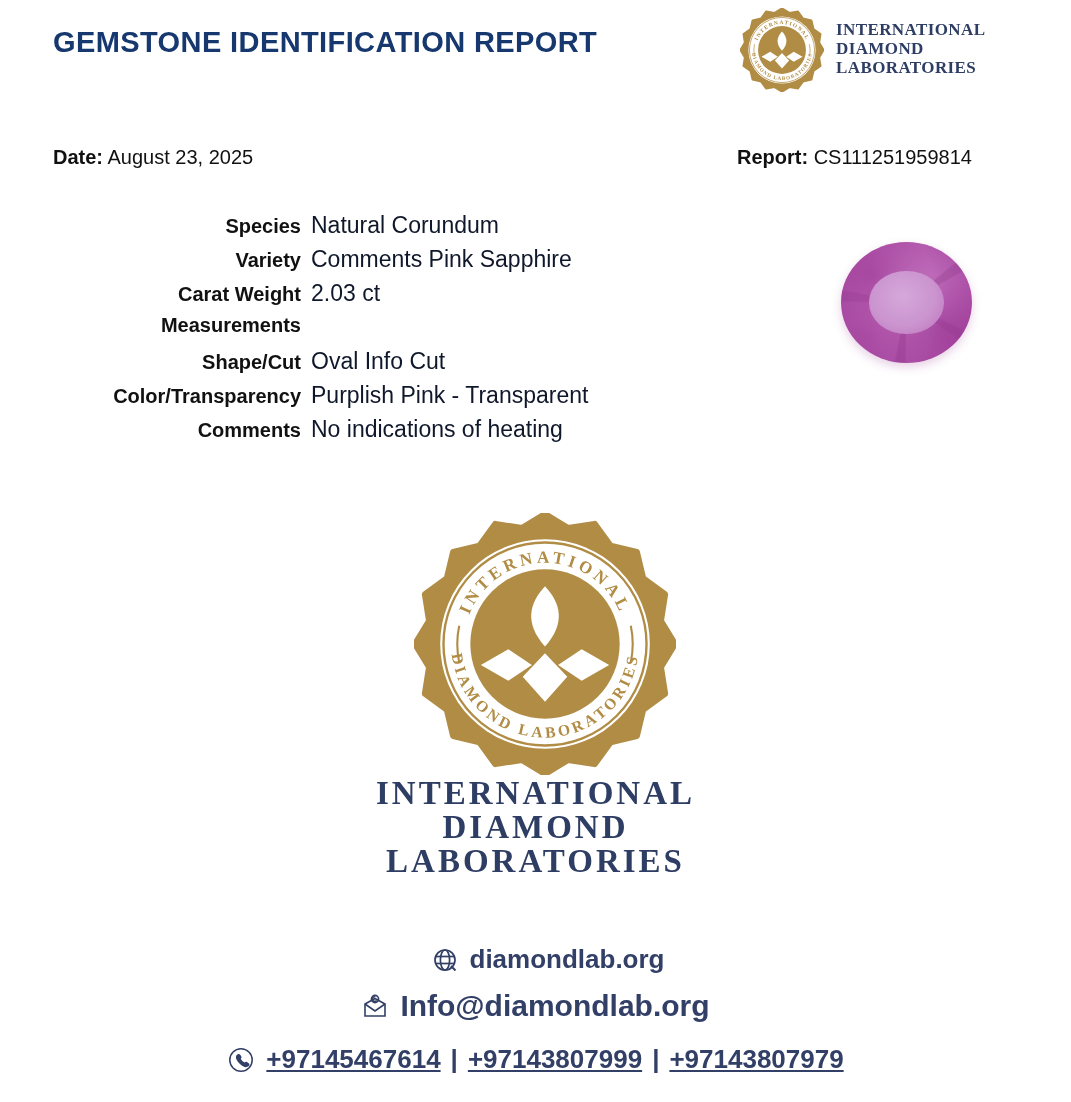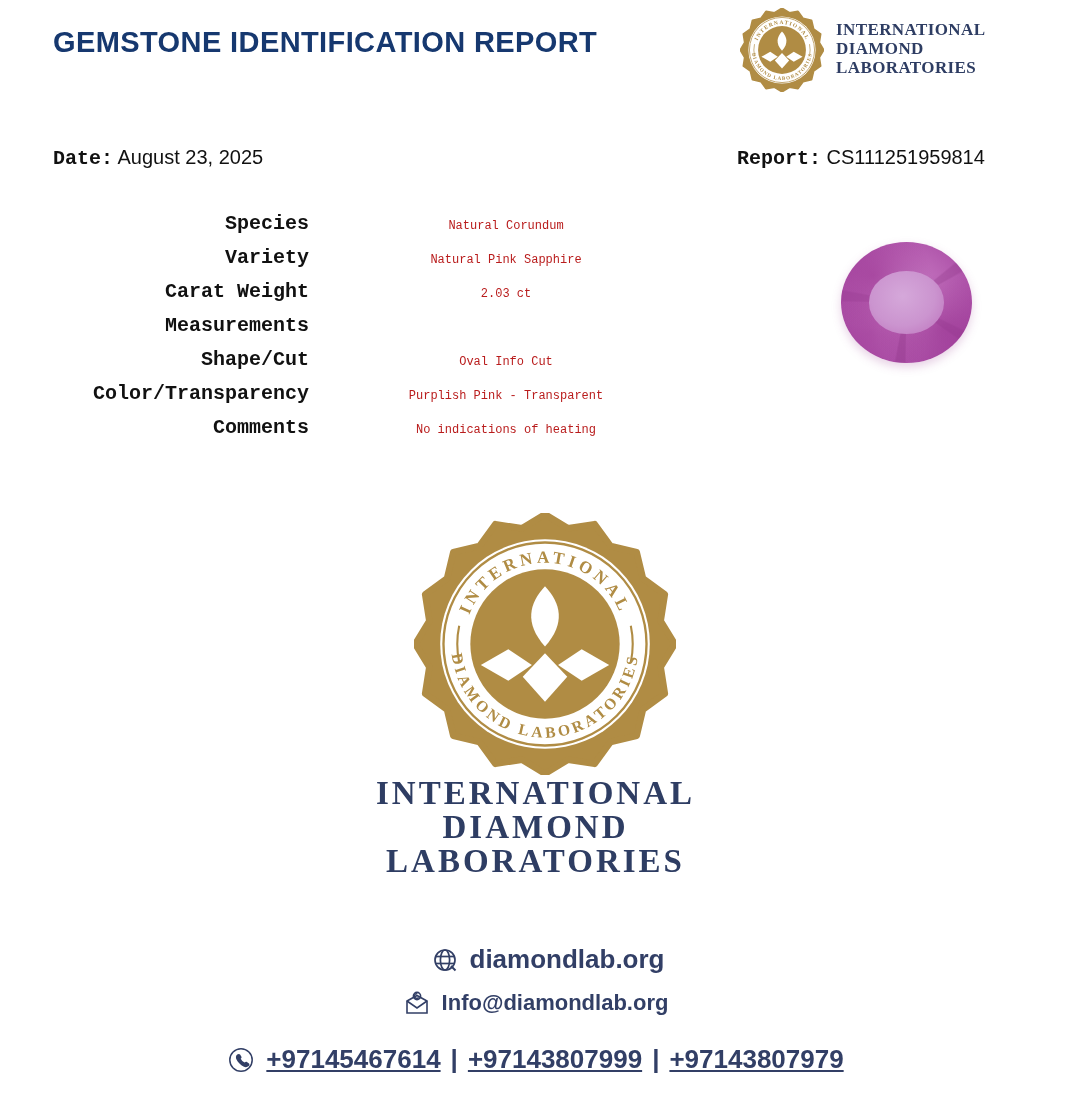--- a/index.html
+++ b/index.html
@@ -16,28 +16,28 @@
 
   .page-title{position:absolute;left:53px;top:26px;font-size:29px;font-weight:bold;
     color:var(--title-blue);letter-spacing:.4px;white-space:nowrap;}
 
   .header-logo{position:absolute;left:740px;top:8px;display:flex;align-items:flex-start;}
   .seal-small{width:84px;height:84px;flex:0 0 auto;}
   .brand-lines{margin-left:12px;margin-top:12px;font-family:"Liberation Serif",serif;
     font-size:17px;line-height:19px;letter-spacing:.4px;color:var(--brand-navy);font-weight:600;}
 
   .meta-line{position:absolute;top:146px;font-size:20px;color:#111;white-space:nowrap;}
-  .meta-line .lbl{font-weight:bold;font-family:Liberation Mono, monospace;}
+  .meta-line .lbl{font-weight:bold;}
   .date-line{left:53px;}
   .report-line{left:737px;text-align:center;}
 
-  .props{position:absolute;left:53px;top:212px;width:640px;font-family:Liberation Mono, monospace;}
+  .props{position:absolute;left:45px;top:212px;width:640px;}
   .prop-row{display:grid;grid-template-columns:256px 1fr;column-gap:10px;height:34px;align-items:baseline;}
   .prop-label{font-weight:bold;color:#111;text-align:right;font-size:20px;}
-  .prop-value{font-size:12px;color:#b91c1c;text-align:center;}
+  .prop-value{font-size:23px;color:#0f172a;text-align:left;}
 
   .gem{position:absolute;left:841px;top:242px;width:131px;height:121px;border-radius:50%;
     background:
       radial-gradient(ellipse at 25% 28%, rgba(146,38,136,.45), transparent 42%),
       radial-gradient(ellipse at 78% 72%, rgba(136,28,128,.40), transparent 45%),
       radial-gradient(ellipse at 22% 75%, rgba(150,44,140,.35), transparent 40%),
       radial-gradient(ellipse at 50% 46%, #c783c6 0%, #bb66b6 42%, #ad51a8 72%, #a2479c 100%);
     box-shadow:0 4px 10px rgba(160,70,150,.25);}
   .gem-table{position:absolute;left:21%;top:24%;width:58%;height:52%;border-radius:50%;
     background:radial-gradient(ellipse at 45% 40%, #d5a8da 0%, #cb94cf 55%, #bc70bb 100%);
@@ -50,21 +50,21 @@
   .seal-big{position:absolute;left:414px;top:513px;width:262px;height:262px;}
 
   .wordmark{position:absolute;left:0;top:776px;width:100%;text-align:center;
     font-family:"Liberation Serif",serif;font-size:33px;line-height:34px;letter-spacing:3px;
     color:var(--brand-navy);font-weight:600;}
 
   .footer-row{position:absolute;left:0;width:100%;display:flex;justify-content:center;
     align-items:center;gap:11px;color:var(--footer-navy);font-weight:bold;}
   .footer-row .ftext{white-space:nowrap;}
   .row-website{top:944px;font-size:26px;padding-left:24px;}
-  .row-email{top:989px;font-size:22px;}
+  .row-email{top:989px;font-size:30px;}
   .row-phones{top:1044px;font-size:26px;text-decoration:underline;}
   .row-phones .sep{padding:0 10px;font-weight:bold;}
   .ficon{width:28px;height:28px;flex:0 0 auto;}
 
   a{color:inherit;text-decoration:none;}
   .hidden-defs{position:absolute;width:0;height:0;overflow:hidden;}
 </style>
 </head>
 <body>
 
@@ -123,21 +123,21 @@
     <span>CS111251959814</span>
   </div>
 
   <div class="props">
       <div class="prop-row">
         <span class="prop-label">Species</span>
         <span class="prop-value">Natural Corundum</span>
       </div>
       <div class="prop-row">
         <span class="prop-label">Variety</span>
-        <span class="prop-value">Natural Pink Sapphire</span>
+        <span class="prop-value">Comments Pink Sapphire</span>
       </div>
       <div class="prop-row">
         <span class="prop-label">Carat Weight</span>
         <span class="prop-value">2.03 ct</span>
       </div>
       <div class="prop-row">
         <span class="prop-label">Measurements</span>
       </div>
       <div class="prop-row">
         <span class="prop-label">Shape/Cut</span>

